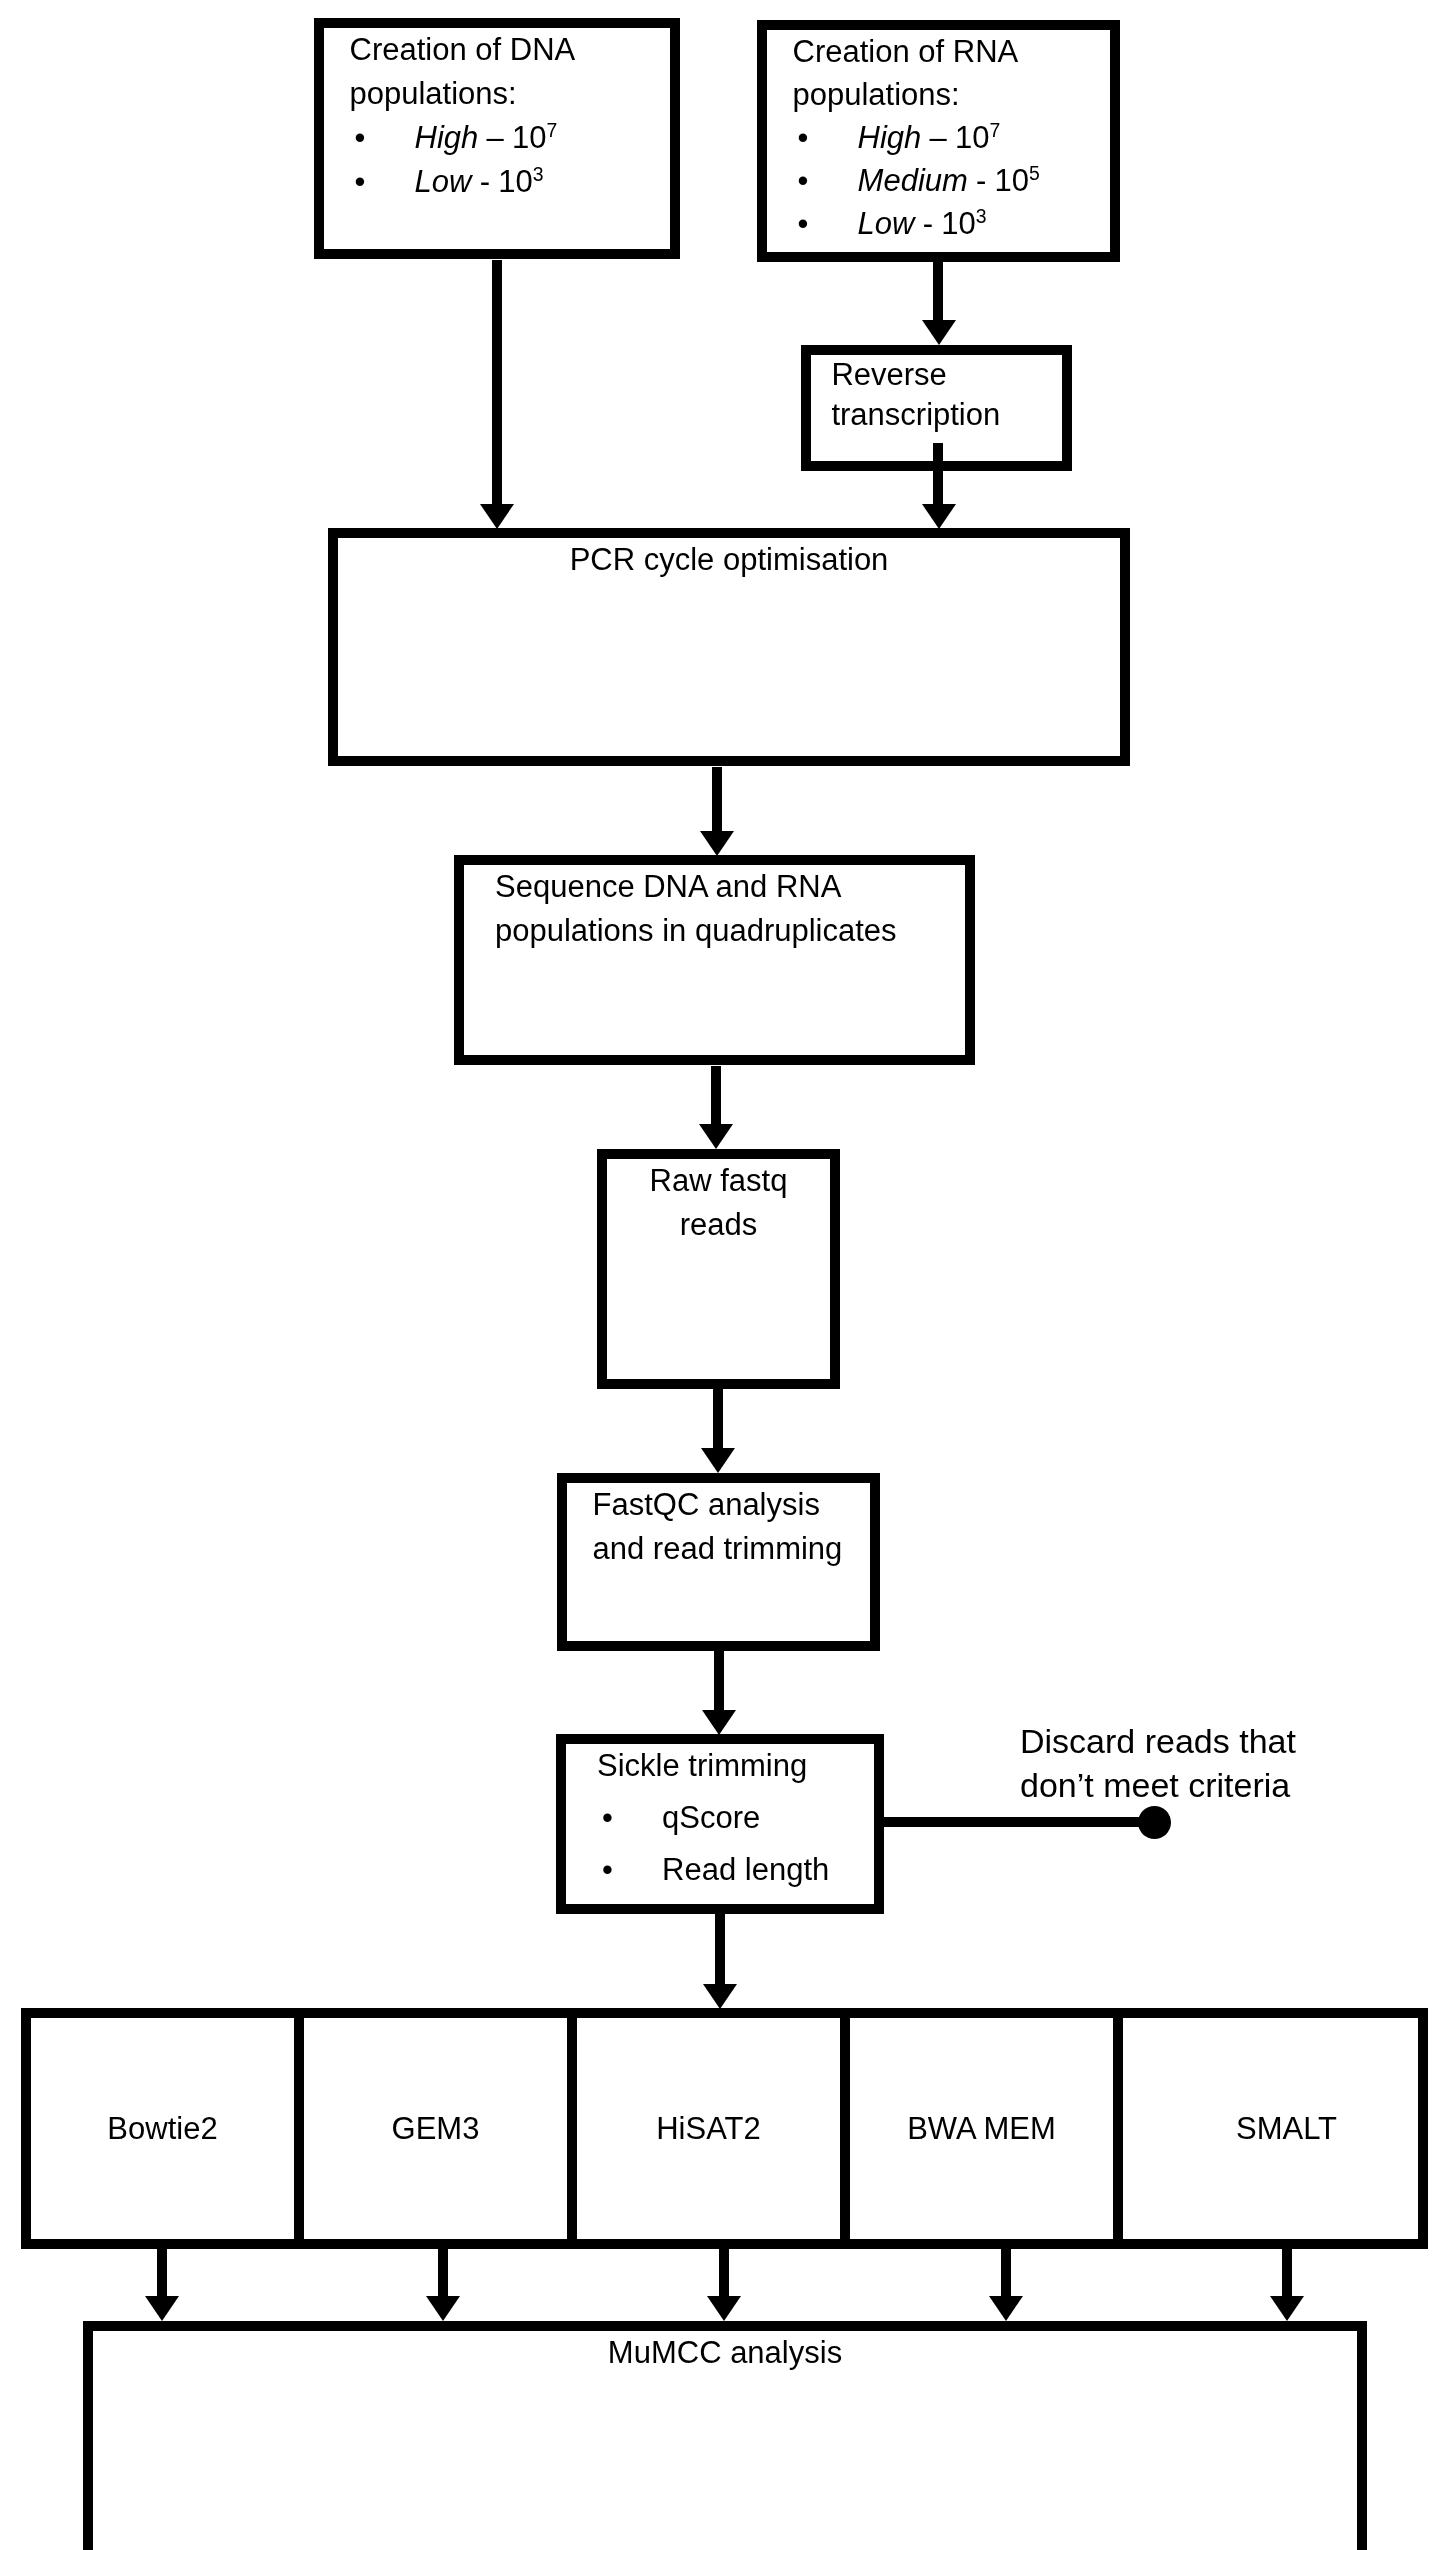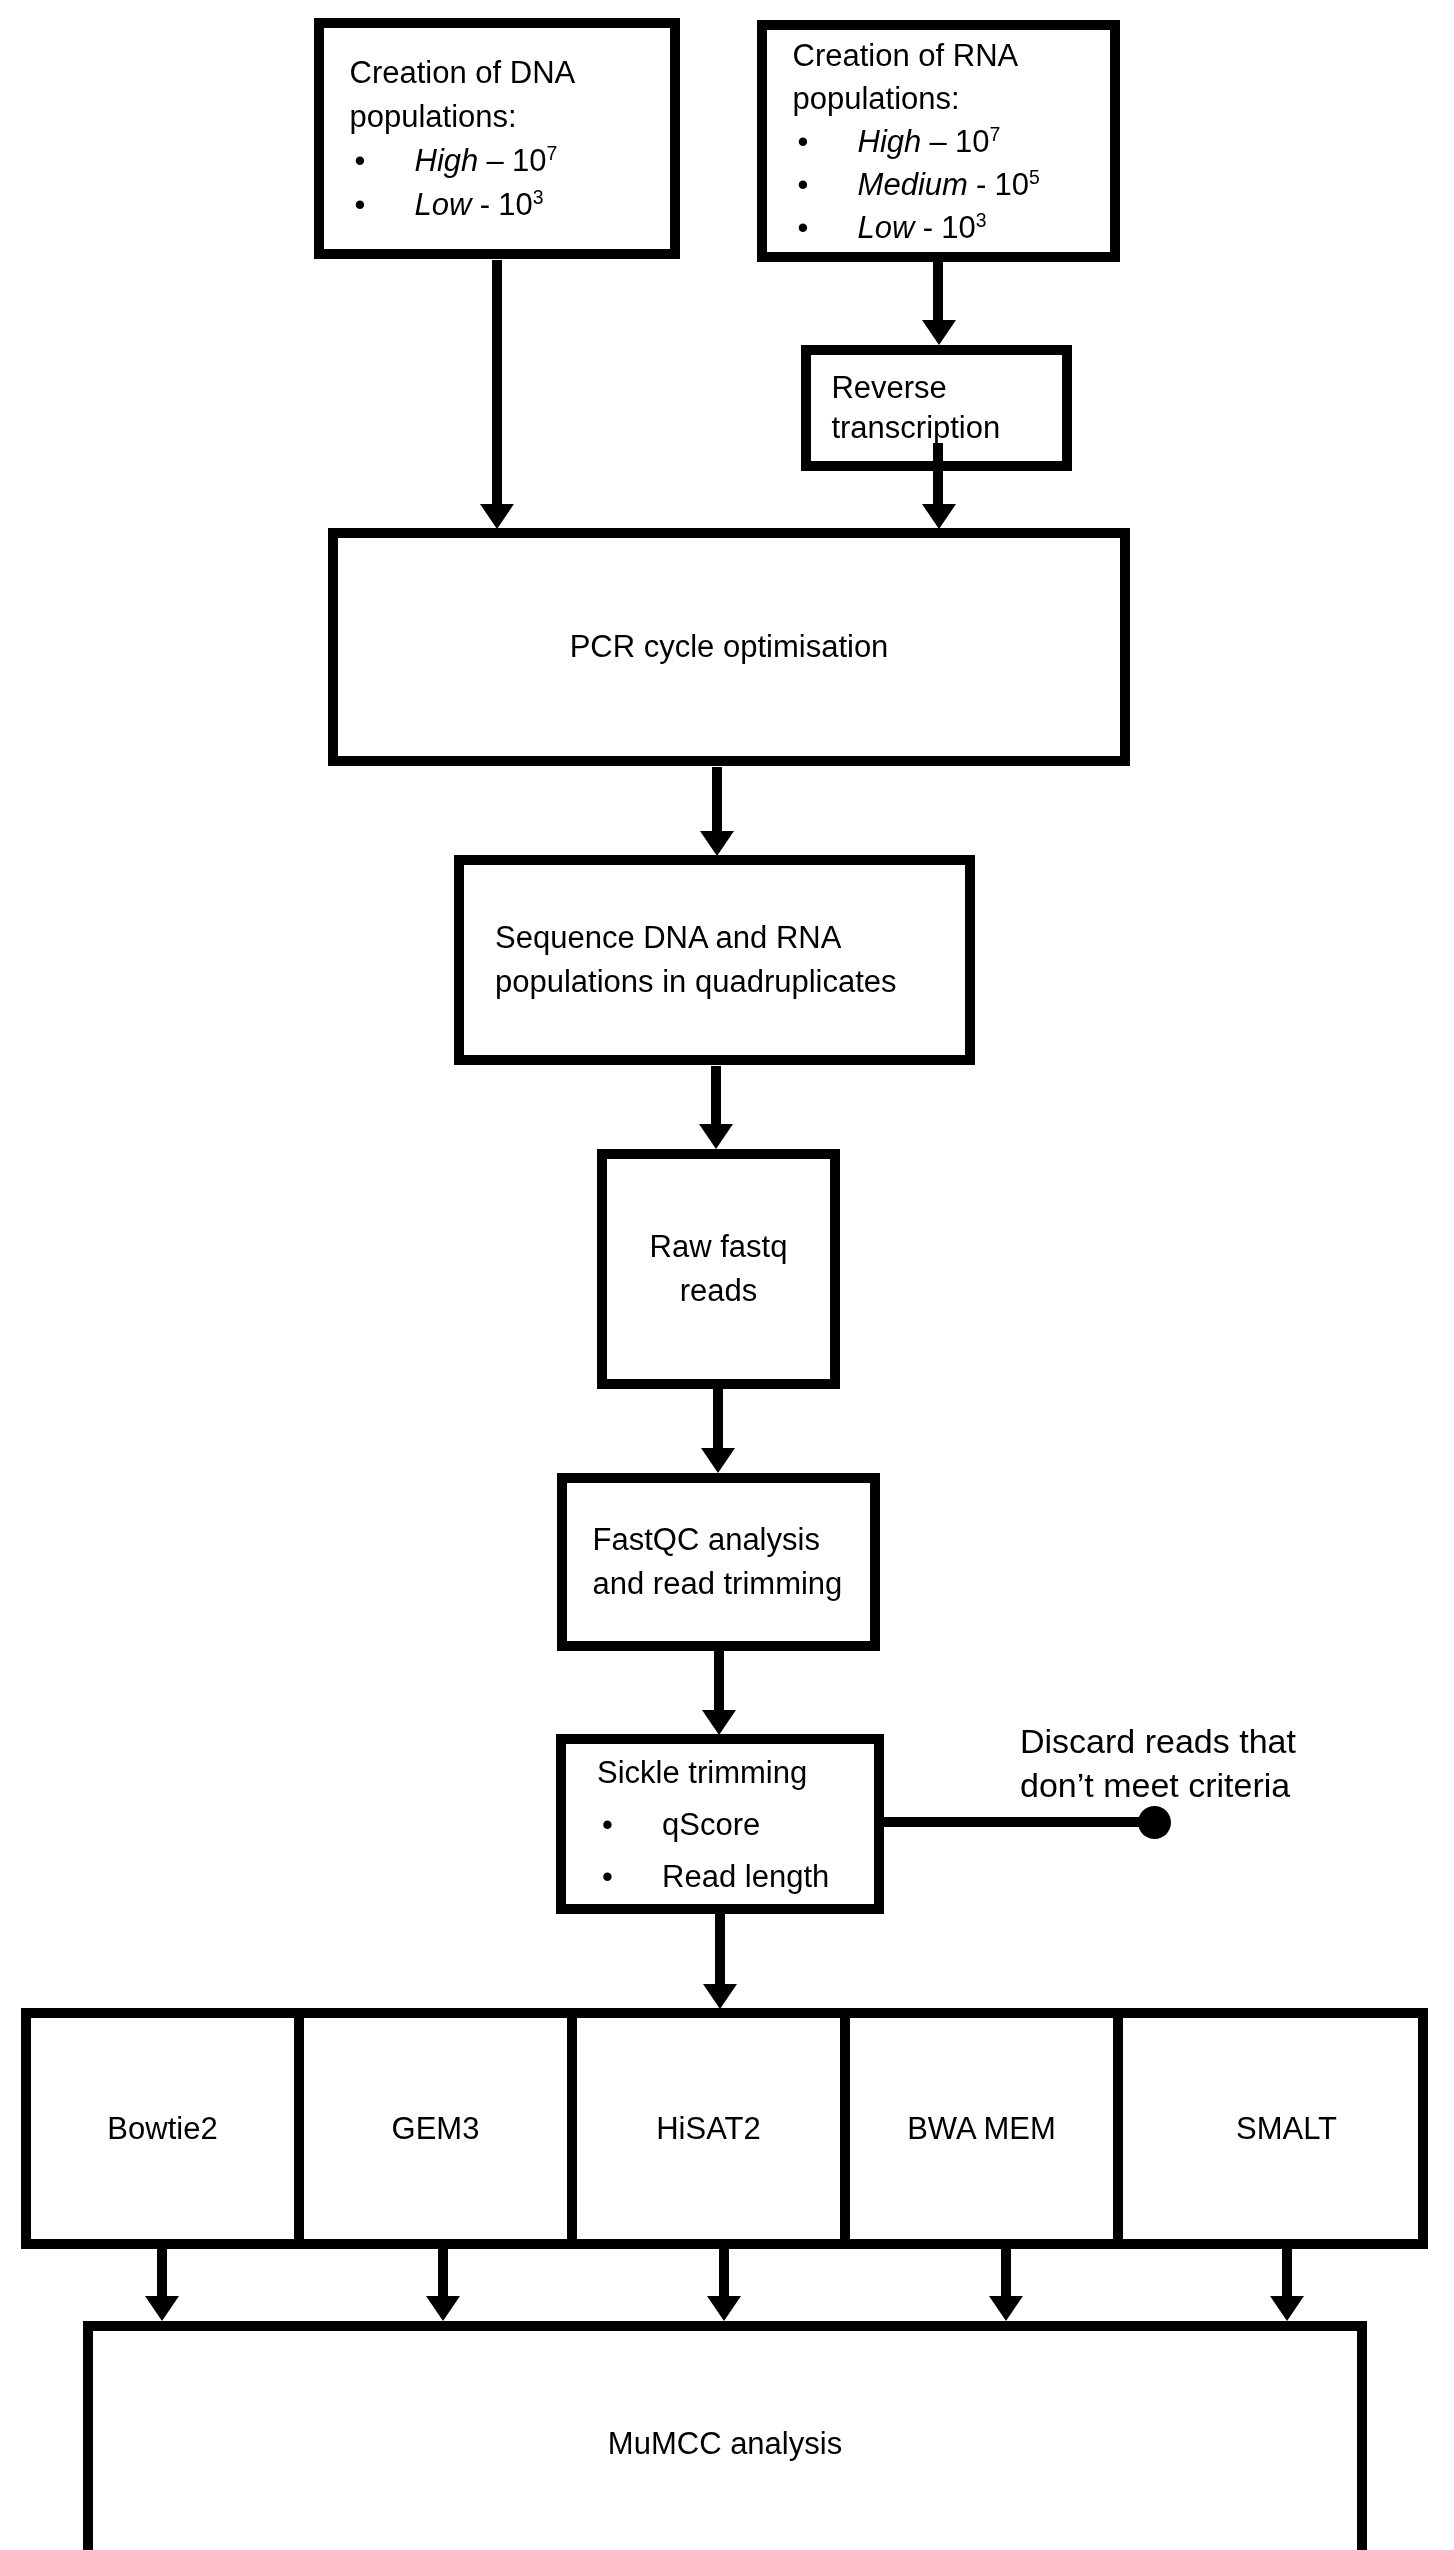--- a/index.html
+++ b/index.html
@@ -11,21 +11,20 @@
     font-family: "Liberation Sans", sans-serif;
     color: #000000;
   }
   .box {
     position: absolute;
     box-sizing: border-box;
     border: 10.7px solid #000000;
     background: #ffffff;
     display: flex;
     flex-direction: column;
-    justify-content: center;
     font-size: 31px;
     line-height: 44px;
     color: #000000;
   }
   .box.center { align-items: center; text-align: center; }
   .li { display: flex; align-items: baseline; }
   .dot { flex: 0 0 60px; padding-left: 5.1px; }
   .it { font-style: italic; }
   .sep { margin: 0 8.2px; }
   sup { font-size: 19.4px; line-height: 0; vertical-align: super; }

